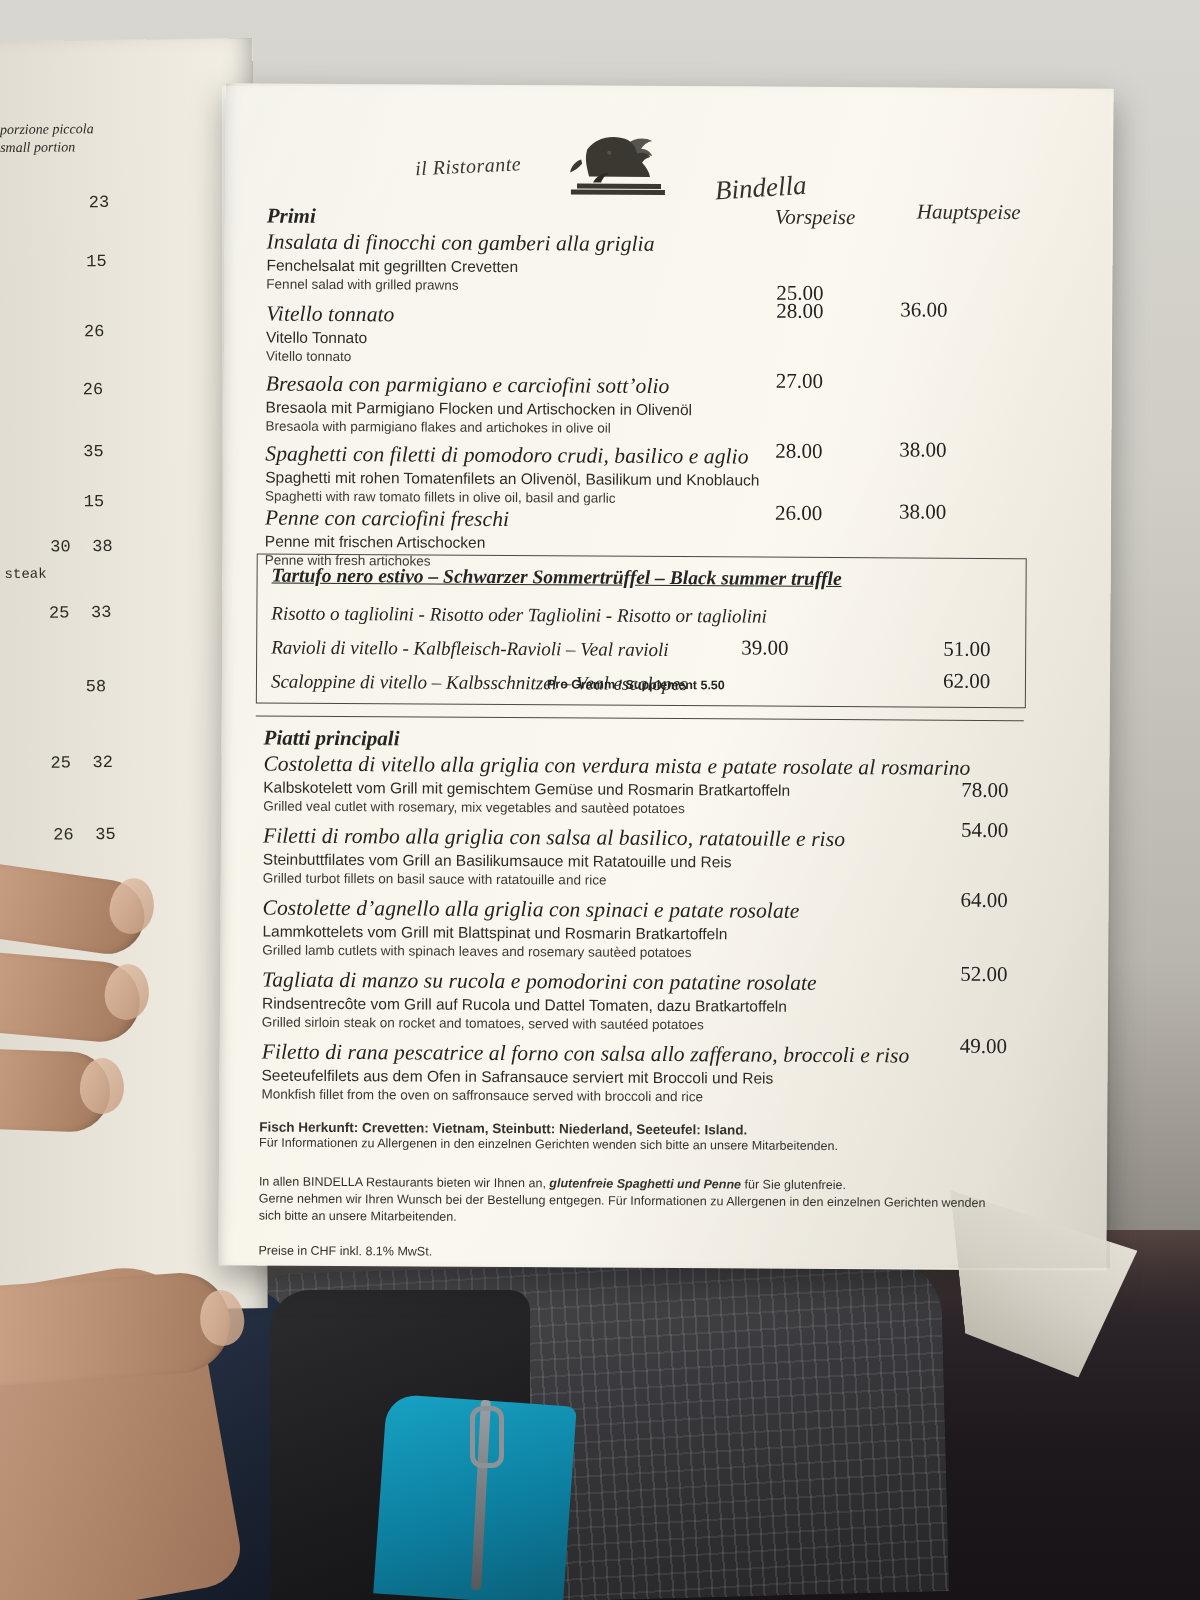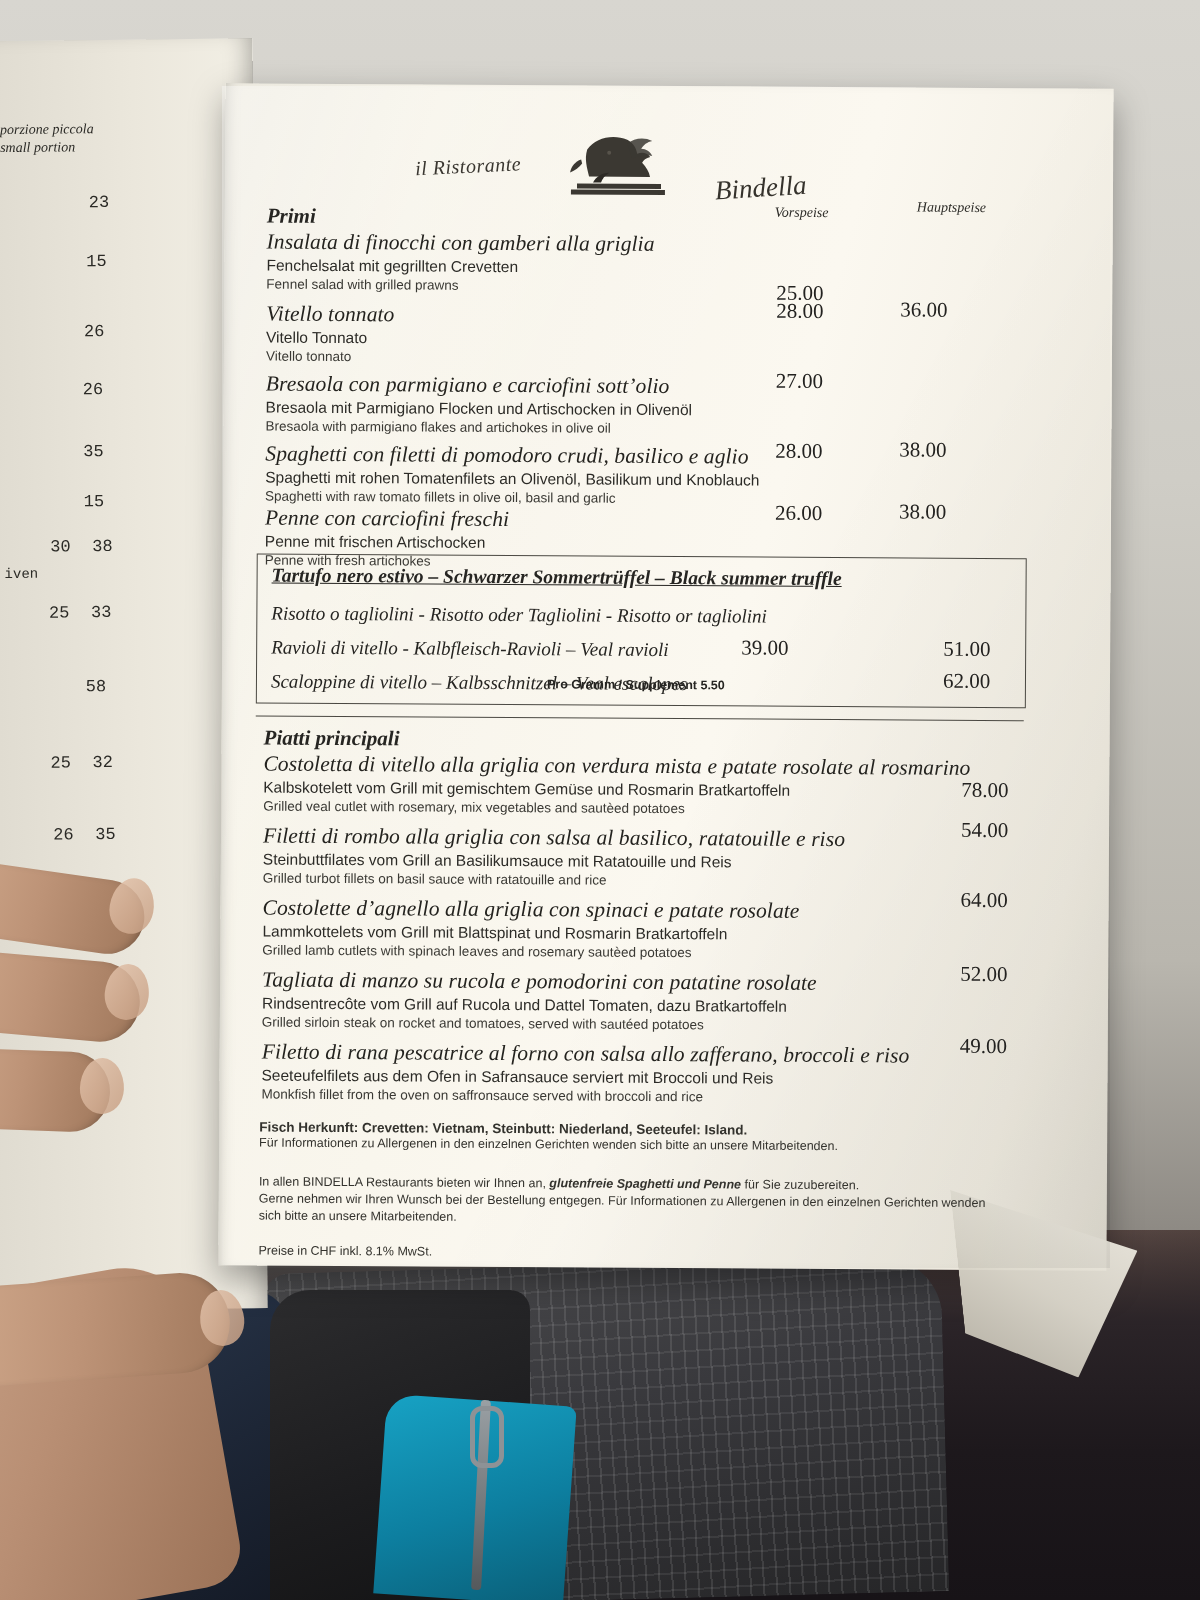--- a/index.html
+++ b/index.html
@@ -198,21 +198,21 @@
     transform: rotate(-4deg);
     font-family: "Liberation Serif", serif;
   }
   .lion {
     position: absolute; left: 338px; top: 4px; width: 110px; height: 74px;
   }
 
   .col-head {
     position: absolute;
     font-style: italic;
-    font-size: 14px;
+    font-size: 21px;
     color: #2d2c28;
   }
   .ch-vor { left: 550px; top: 118px; }
   .ch-haupt { left: 692px; top: 112px; }
 
   .section-title {
     position: absolute;
     font-style: italic;
     font-weight: bold;
     font-size: 21px;
@@ -324,21 +324,21 @@
         <span class="lc-price" style="left:80px; top:287px;">35</span>
       </div>
     <div class="lc-row">
         <span class="lc-price" style="left:80px; top:337px;">15</span>
       </div>
     <div class="lc-row">
       <span class="lc-price" style="left:46px; top:382px;">30</span>
       <span class="lc-price" style="left:88px; top:382px;">38</span>
     </div>
     <div class="lc-row">
-        <span class="lc-price" style="left:0px; top:410px; font-size:14px;">iven</span>
+        <span class="lc-price" style="left:0px; top:410px; font-size:14px;">steak</span>
       </div>
     <div class="lc-row">
       <span class="lc-price" style="left:44px; top:448px;">25</span>
       <span class="lc-price" style="left:86px; top:448px;">33</span>
     </div>
     <div class="lc-row">
         <span class="lc-price" style="left:80px; top:522px;">58</span>
       </div>
     <div class="lc-row">
       <span class="lc-price" style="left:44px; top:598px;">25</span>
@@ -469,21 +469,21 @@
     </div>
     <div class="price" style="left:740px; top:946px;">49.00</div>
 
     <div class="footnotes" style="top:1036px;">
       <div class="fn-strong">Fisch Herkunft: Crevetten: Vietnam, Steinbutt: Niederland, Seeteufel: Island.</div>
       <div class="fn">Für Informationen zu Allergenen in den einzelnen Gerichten wenden sich bitte an unsere Mitarbeitenden.</div>
     </div>
 
     <div class="footnotes" style="top:1090px;">
       <div class="fn">
-        <span>In allen BINDELLA Restaurants bieten wir Ihnen an, </span><span class="fn-it">glutenfreie Spaghetti und Penne</span><span> für Sie zuzubereiten.</span>
+        <span>In allen BINDELLA Restaurants bieten wir Ihnen an, </span><span class="fn-it">glutenfreie Spaghetti und Penne</span><span> für Sie glutenfreie.</span>
       </div>
       <div class="fn">Gerne nehmen wir Ihren Wunsch bei der Bestellung entgegen. Für Informationen zu Allergenen in den einzelnen Gerichten wenden sich bitte an unsere Mitarbeitenden.</div>
     </div>
 
     <div class="footnotes fn-last" style="top:1160px;">Preise in CHF inkl. 8.1% MwSt.</div>
   </div>
 
   <div class="sheen"></div>
 
   <div class="hand">

